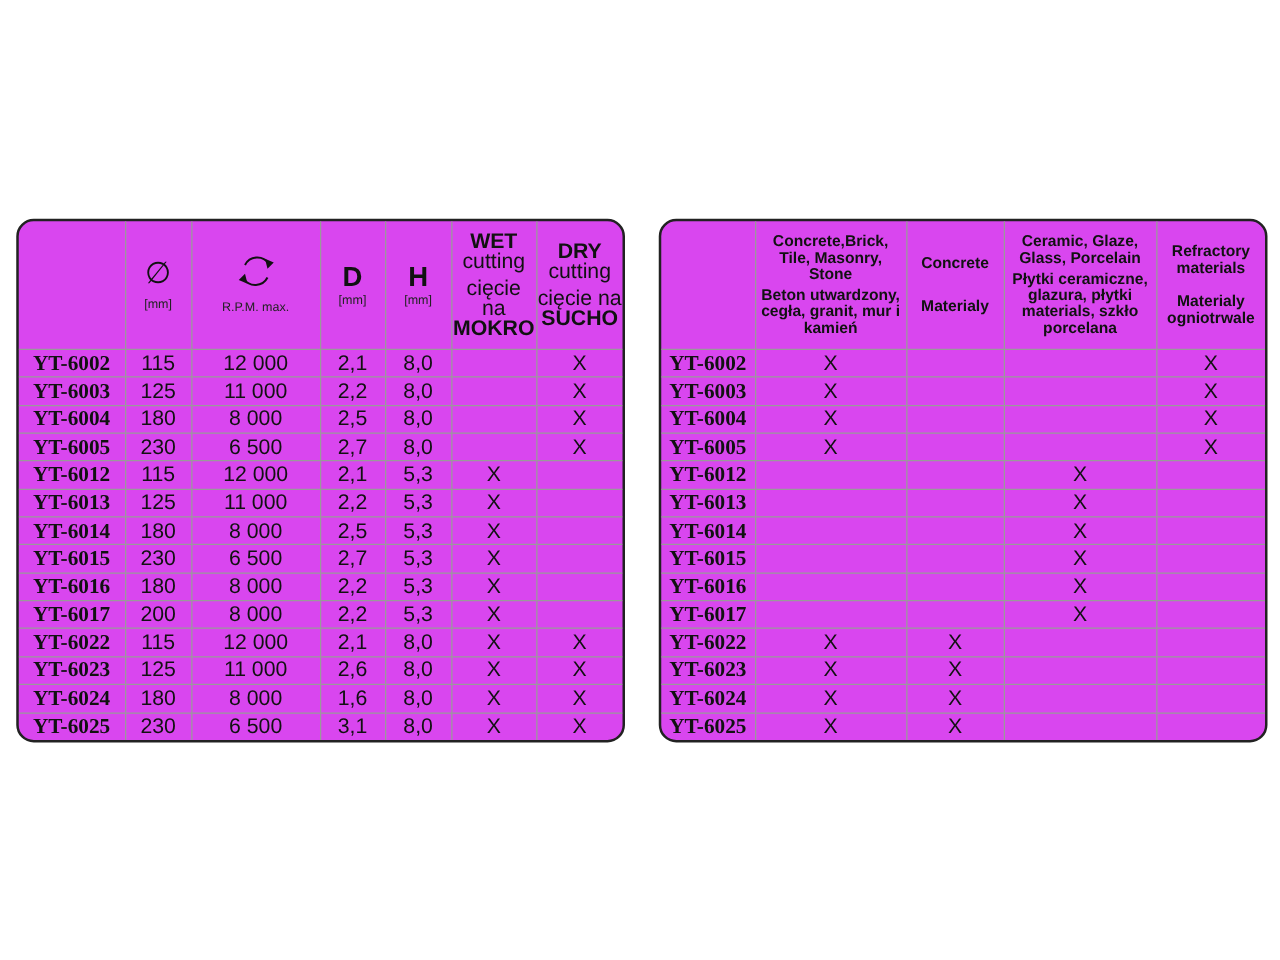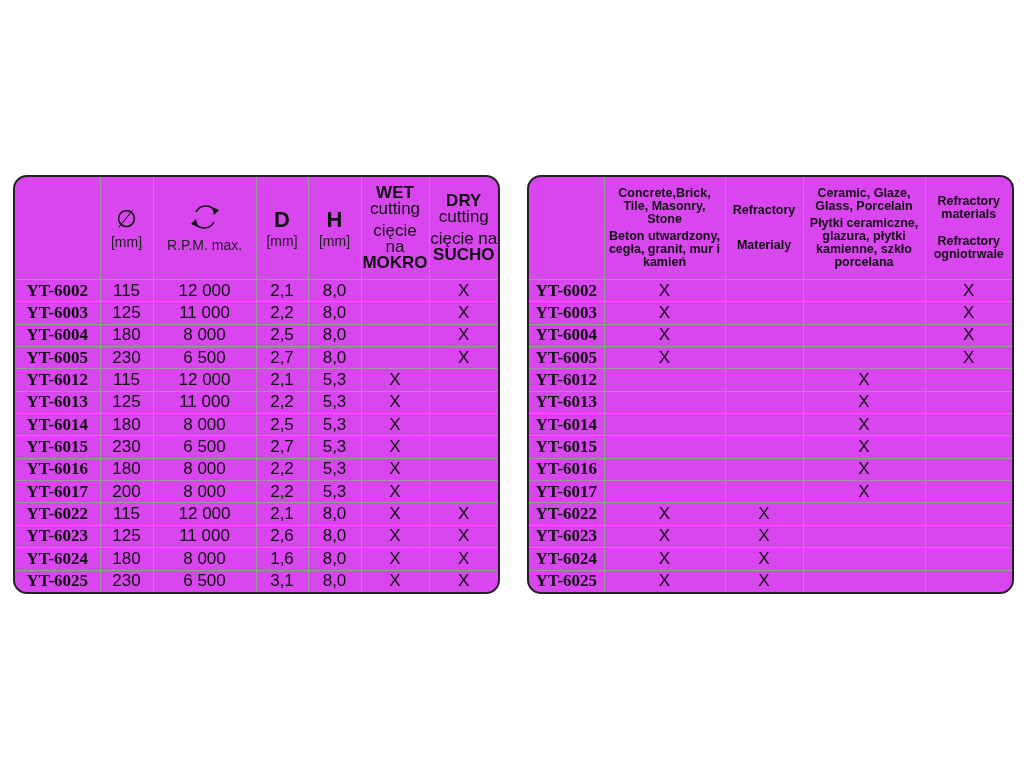--- a/index.html
+++ b/index.html
@@ -9,21 +9,21 @@
   #right{left:527px;top:175px;width:483px;height:415px;}
   table{border-collapse:collapse;width:100%;height:100%;table-layout:fixed;}
   td,th{border:1px solid #9a9a9a;padding:0;text-align:center;vertical-align:middle;font-weight:normal;}
   tr:first-child td, tr:first-child th{border-top:none;}
   tr:last-child td{border-bottom:none;}
   td:first-child, th:first-child{border-left:none;font-family:Liberation Serif, serif;}
   td:last-child, th:last-child{border-right:none;}
   .hdr{height:102px;}
   .row td{height:21.3px;font-size:17px;line-height:20px;}
   .model{font-weight:bold;font-size:17px;text-align:center;}
-  .hunit{font-size:14px;color:#222;}
+  .hunit{font-size:10px;color:#222;}
   .hbig{font-size:22px;font-weight:bold;}
   .hsmall{font-size:17px;line-height:16px;}
   .hbold{font-weight:bold;}
   .xmark{font-size:16px;}
   .rh{font-size:12.5px;font-weight:bold;line-height:13px;}
   .gap{display:block;height:6px;}
   .icon-dia{font-size:24px;display:block;line-height:28px;}
   .icon-rot{display:block;height:30px;}
 </style>
 </head>
@@ -222,33 +222,33 @@
     </colgroup>
     <tbody>
         <tr class="hdr">
       <th></th>
       <th class="rh">
         <div style="padding:0 10px;">Concrete,Brick, Tile, Masonry, Stone</div>
         <span class="gap" style="height:4px"></span>
         <div>Beton utwardzony, cegła, granit, mur i kamień</div>
       </th>
       <th class="rh">
-        <div>Refractory</div>
+        <div>Concrete</div>
         <span class="gap" style="height:22px"></span>
         <div>Materialy</div>
       </th>
       <th class="rh">
         <div style="padding:0 10px;">Ceramic, Glaze, Glass, Porcelain</div>
         <span class="gap" style="height:4px"></span>
-        <div>Płytki ceramiczne, glazura, płytki kamienne, szkło porcelana</div>
+        <div>Płytki ceramiczne, glazura, płytki materials, szkło porcelana</div>
       </th>
       <th class="rh">
         <div style="padding:0 6px;">Refractory materials</div>
         <span class="gap" style="height:14px"></span>
-        <div style="padding:0 6px;">Refractory ogniotrwale</div>
+        <div style="padding:0 6px;">Materialy ogniotrwale</div>
       </th>
     </tr>
     </tbody>
       <tbody id="right-body">
         <tr class="row">
           <td class="model">YT-6002</td>
           <td class="xmark">X</td>
           <td class="xmark"></td>
           <td class="xmark"></td>
           <td class="xmark">X</td>

